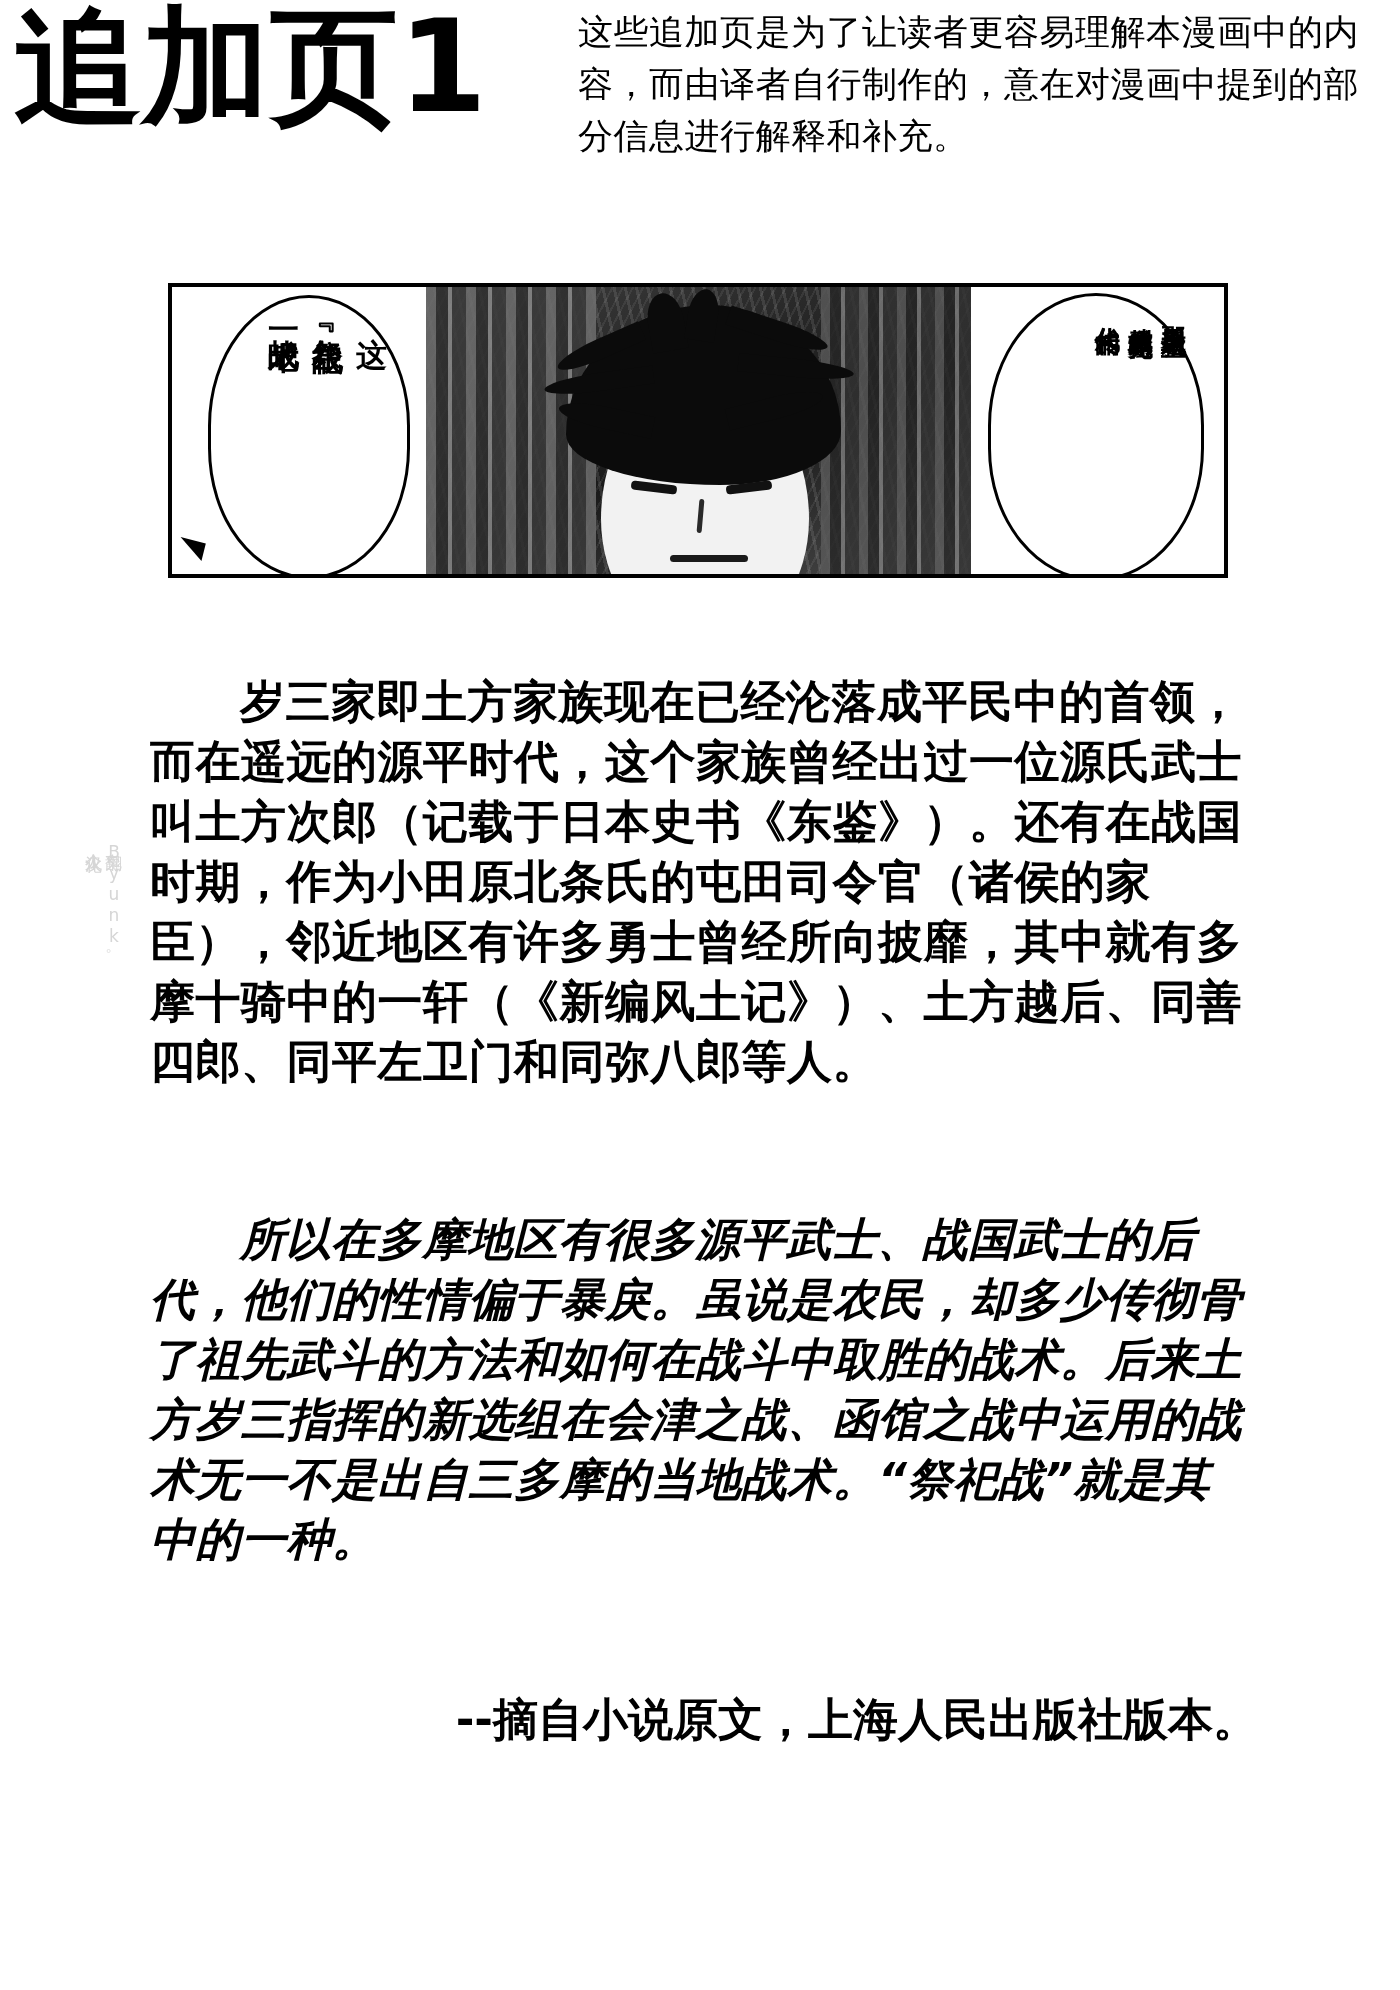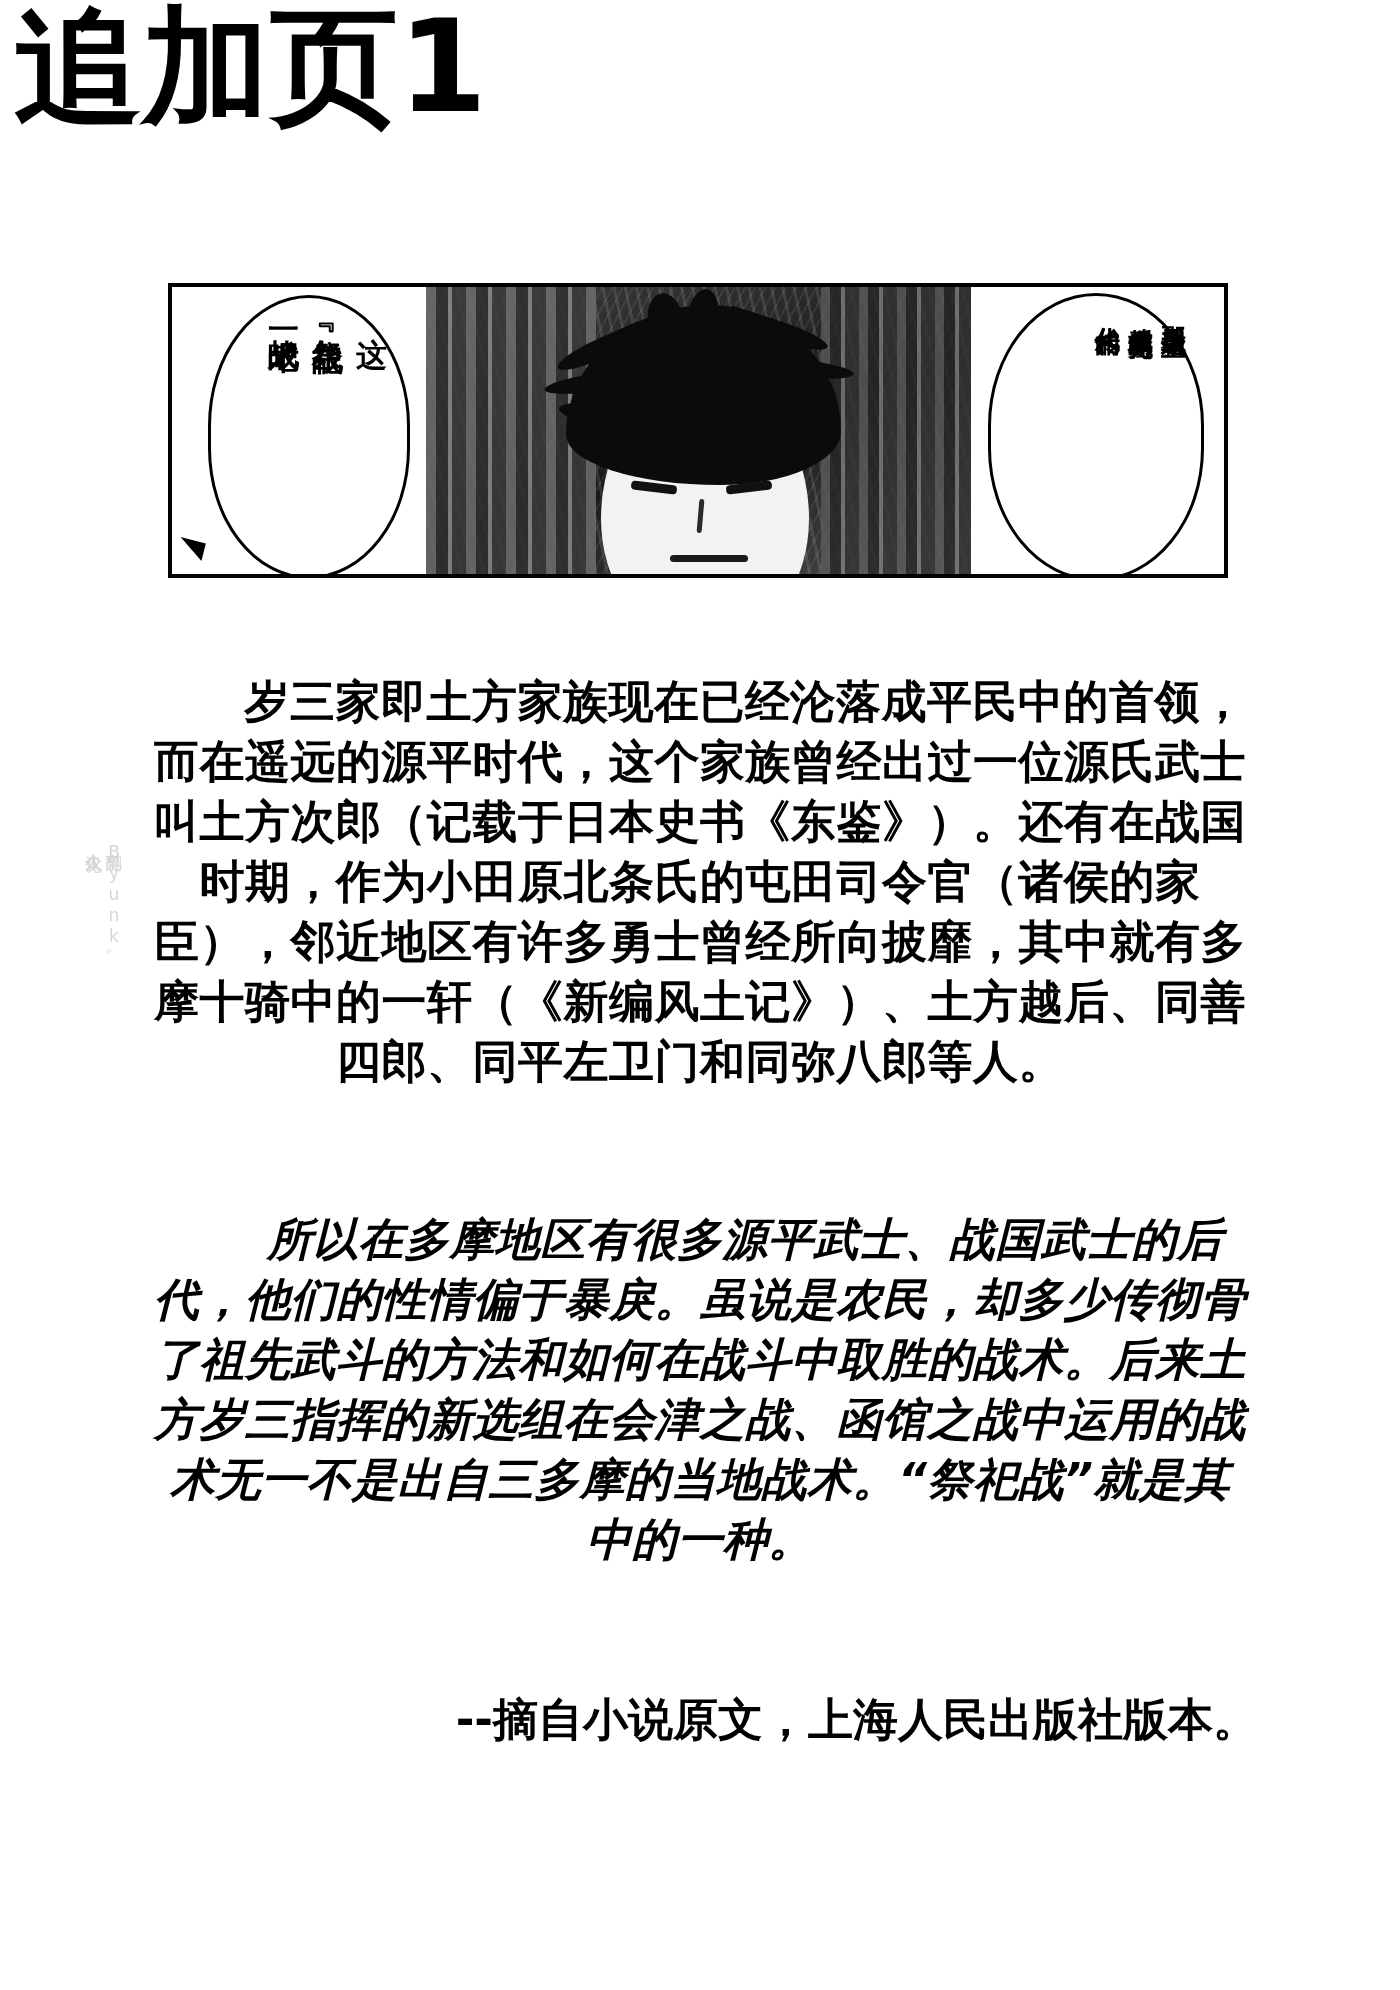--- a/index.html
+++ b/index.html
@@ -228,21 +228,20 @@
   
   .body-text {
     position: absolute;
     left: 150px;
     width: 1100px;
     font-family: "DejaVu Sans", sans-serif;
     font-weight: 700;
     font-size: 45px;
     line-height: 60px;
     letter-spacing: 0.5px;
-    text-align: center;
   }
   .para-1 { top: 672px; }
   .para-2 { top: 1210px; font-style: italic; }
   .indent { display: inline-block; width: 90px; }
 
   .credit {
     position: absolute;
     left: 168px;
     top: 1690px;
     width: 1100px;
@@ -269,20 +268,21 @@
     writing-mode: vertical-rl;
     text-orientation: upright;
     white-space: pre;
   }
 </style>
 </head>
 <body>
 
 <div class="header">
   <div class="header-title">追加页1</div>
+  <div class="header-note">这些追加页是为了让读者更容易理解本漫画中的内容，而由译者自行制作的，意在对漫画中提到的部分信息进行解释和补充。</div>
 </div>
 
 <div class="panel-strip">
 
   <div class="panel panel-left">
     <div class="bubble-left"></div>
     <div class="bubble-tail-left"></div>
     <div class="bubble-left-text">这
 『祭祀战』
 一战术吧</div>

